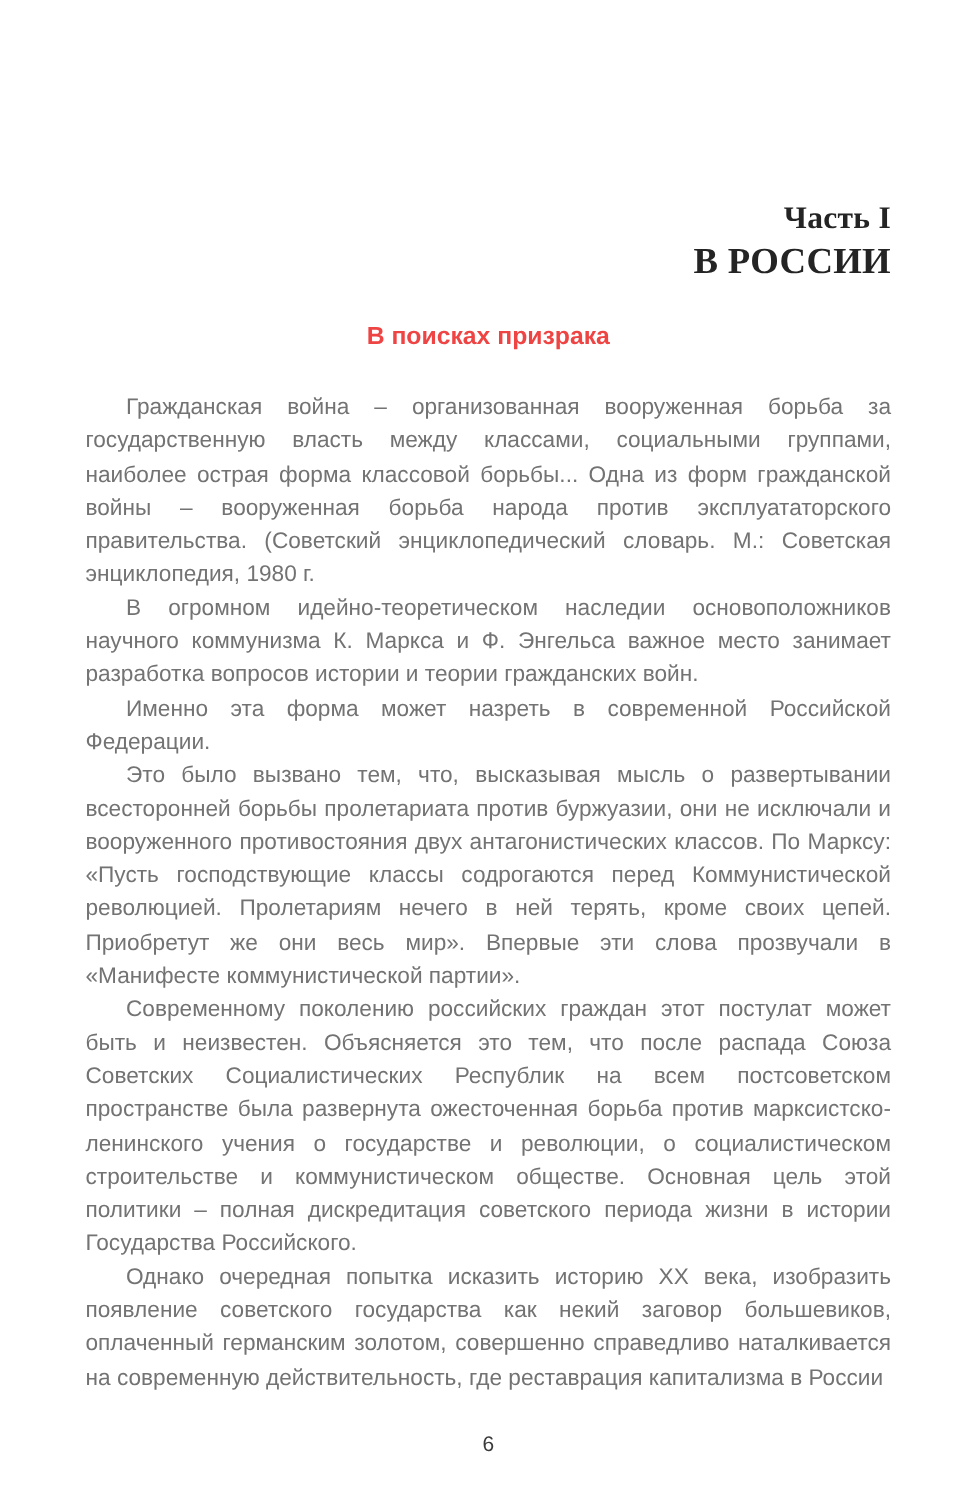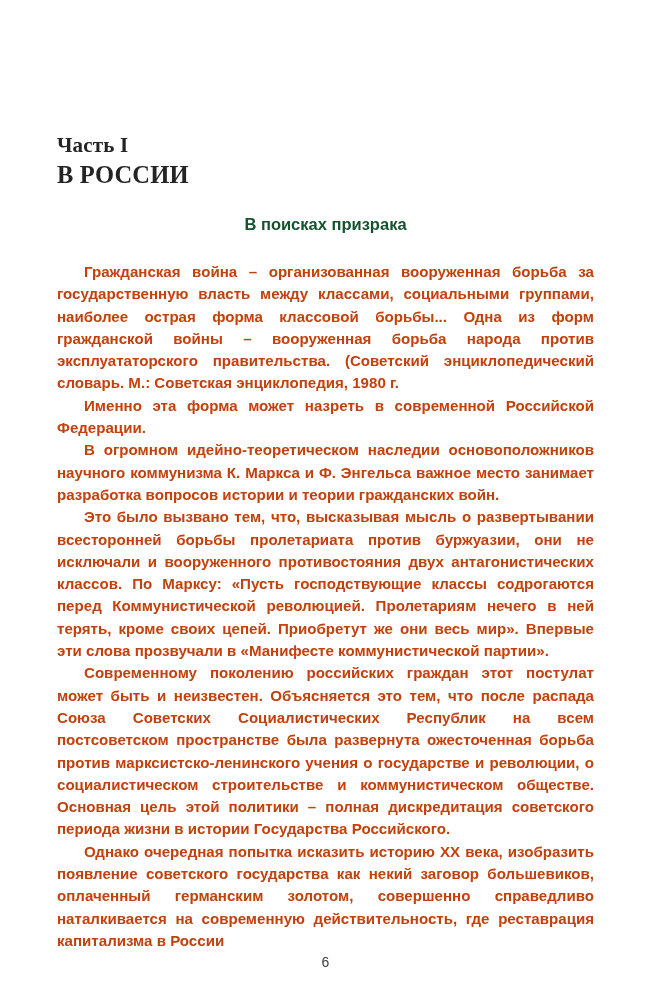--- a/index.html
+++ b/index.html
@@ -25,21 +25,21 @@
     position: absolute;
     left: 57px;
     top: 0;
     width: 537px;
   }
 
   
 
   .part-block {
     margin-top: 132px;
-    text-align: left;
+    text-align: right;
   }
 
   .part-label {
     font-family: "Liberation Serif", "DejaVu Serif", serif;
     font-weight: bold;
     font-size: 21px;
     line-height: 26px;
     letter-spacing: 0.2px;
     color: #242424;
   }
@@ -70,40 +70,39 @@
     color: #242424;
   }
 
   .section-heading {
     margin-top: 25px;
     text-align: center;
     font-family: "Liberation Sans", sans-serif;
     font-weight: bold;
     font-size: 16.5px;
     line-height: 21px;
-    color: #14532d;
+    color: #ef4444;
   }
 
   
 
   .body-text {
     margin-top: 26px;
   }
 
   .para {
     margin: 0;
     text-align: justify;
     text-justify: inter-word;
     font-family: "Liberation Sans", sans-serif;
     font-size: 15.1px;
     line-height: 22.3px;
-    color: #c2410c;
+    color: #737373;
     text-indent: 27px;
     hyphens: manual;
-    font-weight: bold;
   }
 
   
 
   .folio {
     position: absolute;
     left: 0;
     right: 0;
     top: 953px;
     text-align: center;
@@ -125,22 +124,22 @@
       <div class="part-title">
         <span class="line">В РОССИИ</span>
       </div>
     </div>
 
 
     <div class="section-heading">В поисках призрака</div>
 
     <div class="body-text">
       <p class="para">Гражданская война – организованная вооруженная борьба за государственную власть между классами, социальными группами, наиболее острая форма классовой борьбы... Одна из форм гражданской войны – вооруженная борьба народа против эксплуататорского правительства. (Советский энциклопедический словарь. М.: Советская энциклопедия, 1980 г.</p>
+      <p class="para">В огромном идейно-теоретическом наследии основоположников научного коммунизма К. Маркса и Ф. Энгельса важное место занимает разработка вопросов истории и теории гражданских войн.</p>
       <p class="para">Именно эта форма может назреть в современной Российской Федерации.</p>
-      <p class="para">В огромном идейно-теоретическом наследии основоположников научного коммунизма К. Маркса и Ф. Энгельса важное место занимает разработка вопросов истории и теории гражданских войн.</p>
       <p class="para">Это было вызвано тем, что, высказывая мысль о развертывании всесторонней борьбы пролетариата против буржуазии, они не исключали и вооруженного противостояния двух антагонистических классов. По Марксу: «Пусть господствующие классы содрогаются перед Коммунистической революцией. Пролетариям нечего в ней терять, кроме своих цепей. Приобретут же они весь мир». Впервые эти слова прозвучали в «Манифесте коммунистической партии».</p>
       <p class="para">Современному поколению российских граждан этот постулат может быть и неизвестен. Объясняется это тем, что после распада Союза Советских Социалистических Республик на всем постсоветском пространстве была развернута ожесточенная борьба против марксистско-ленинского учения о государстве и революции, о социалистическом строительстве и коммунистическом обществе. Основная цель этой политики – полная дискредитация советского периода жизни в истории Государства Российского.</p>
       <p class="para">Однако очередная попытка исказить историю XX века, изобразить появление советского государства как некий заговор большевиков, оплаченный германским золотом, совершенно справедливо наталкивается на современную действительность, где реставрация капитализма в России</p>
     </div>
 
   </div>
 
   <div class="folio">6</div>
 
 </div>

